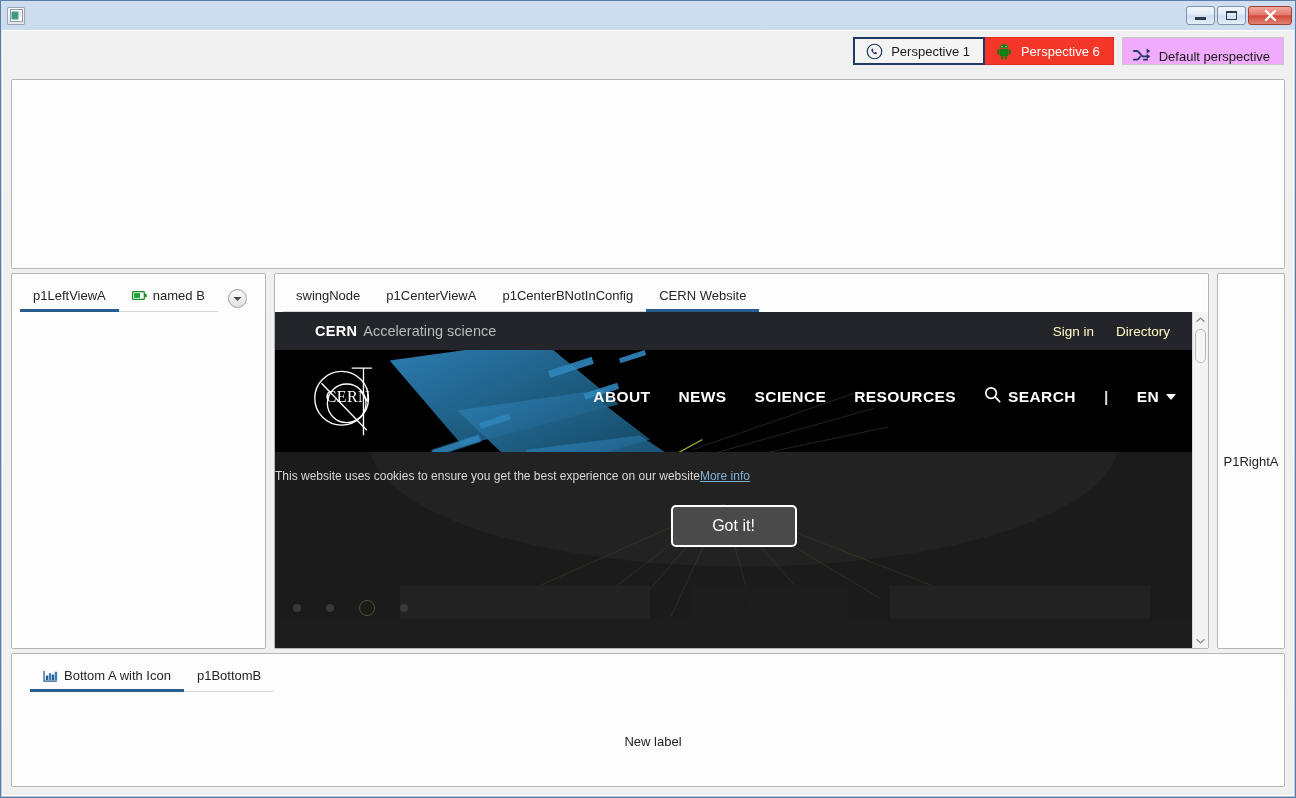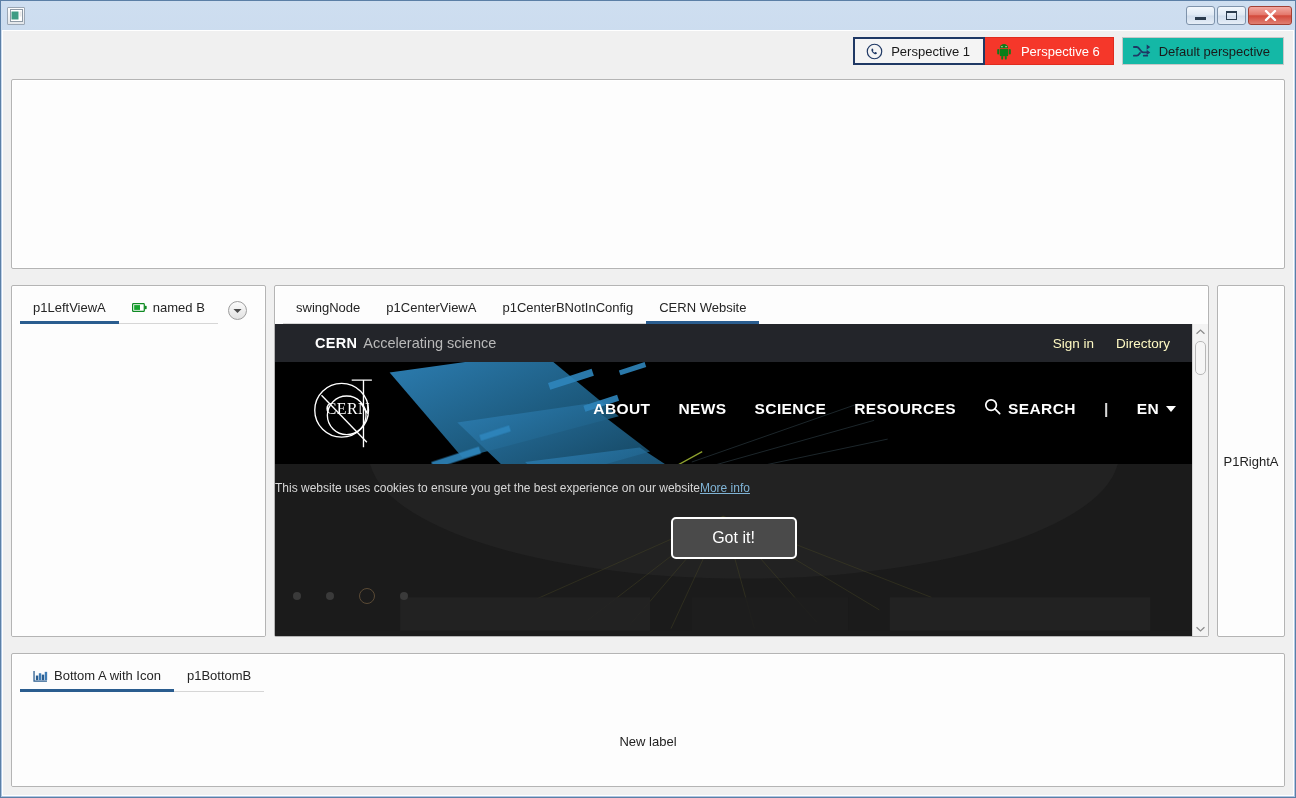--- a/index.html
+++ b/index.html
@@ -85,42 +85,42 @@
     border: 2px solid #1f3864;
     background: #f4f4f4;
     z-index: 2;
   }
   .persp-btn.accent {
     background: #f5372a;
     color: #ffffff;
     border-color: #e02b1e;
     z-index: 1;
   }
-  .persp-btn.plain { background:#14b8a6; margin-left: 8px; border:1px solid #c8c8c8; }
+  .persp-btn.plain { background:#f0abfc; margin-left: 8px; border:1px solid #c8c8c8;align-items:flex-end; }
   .persp-icon { width:18px; height:18px; display:flex; align-items:center; justify-content:center; flex:0 0 18px; }
 
   
   .dock-root {
     flex: 1 1 auto;
     display: flex; flex-direction: column;
     padding: 8px 8px 8px 8px;
-    gap: 16px;
+    gap: 4px;
     min-height: 0;
   }
   .dock-pane {
     background: #fdfdfd;
     border: 1px solid #b4b4b4;
     border-radius: 2px;
     box-shadow: inset 0 0 0 1px #ffffff;
     position: relative;
     overflow: hidden;
   }
   .row-top { flex: 0 0 190px; }
   .row-mid { flex: 1 1 auto; display: flex; gap: 8px; min-height: 0; }
-  .row-bot { flex: 0 0 134px; }
+  .row-bot { flex: 0 0 134px; padding-left: 10px; }
 
   .col-left  { flex: 0 0 255px; display:flex; flex-direction:column; }
   .col-center{ flex: 1 1 auto; display:flex; flex-direction:column; min-width:0; }
   .col-right { flex: 0 0 68px; display:flex; flex-direction:column; }
 
   
   .tabpane { display:flex; flex-direction:column; height:100%; }
   .tabhead {
     display: flex; align-items: flex-end;
     flex: 0 0 auto;

